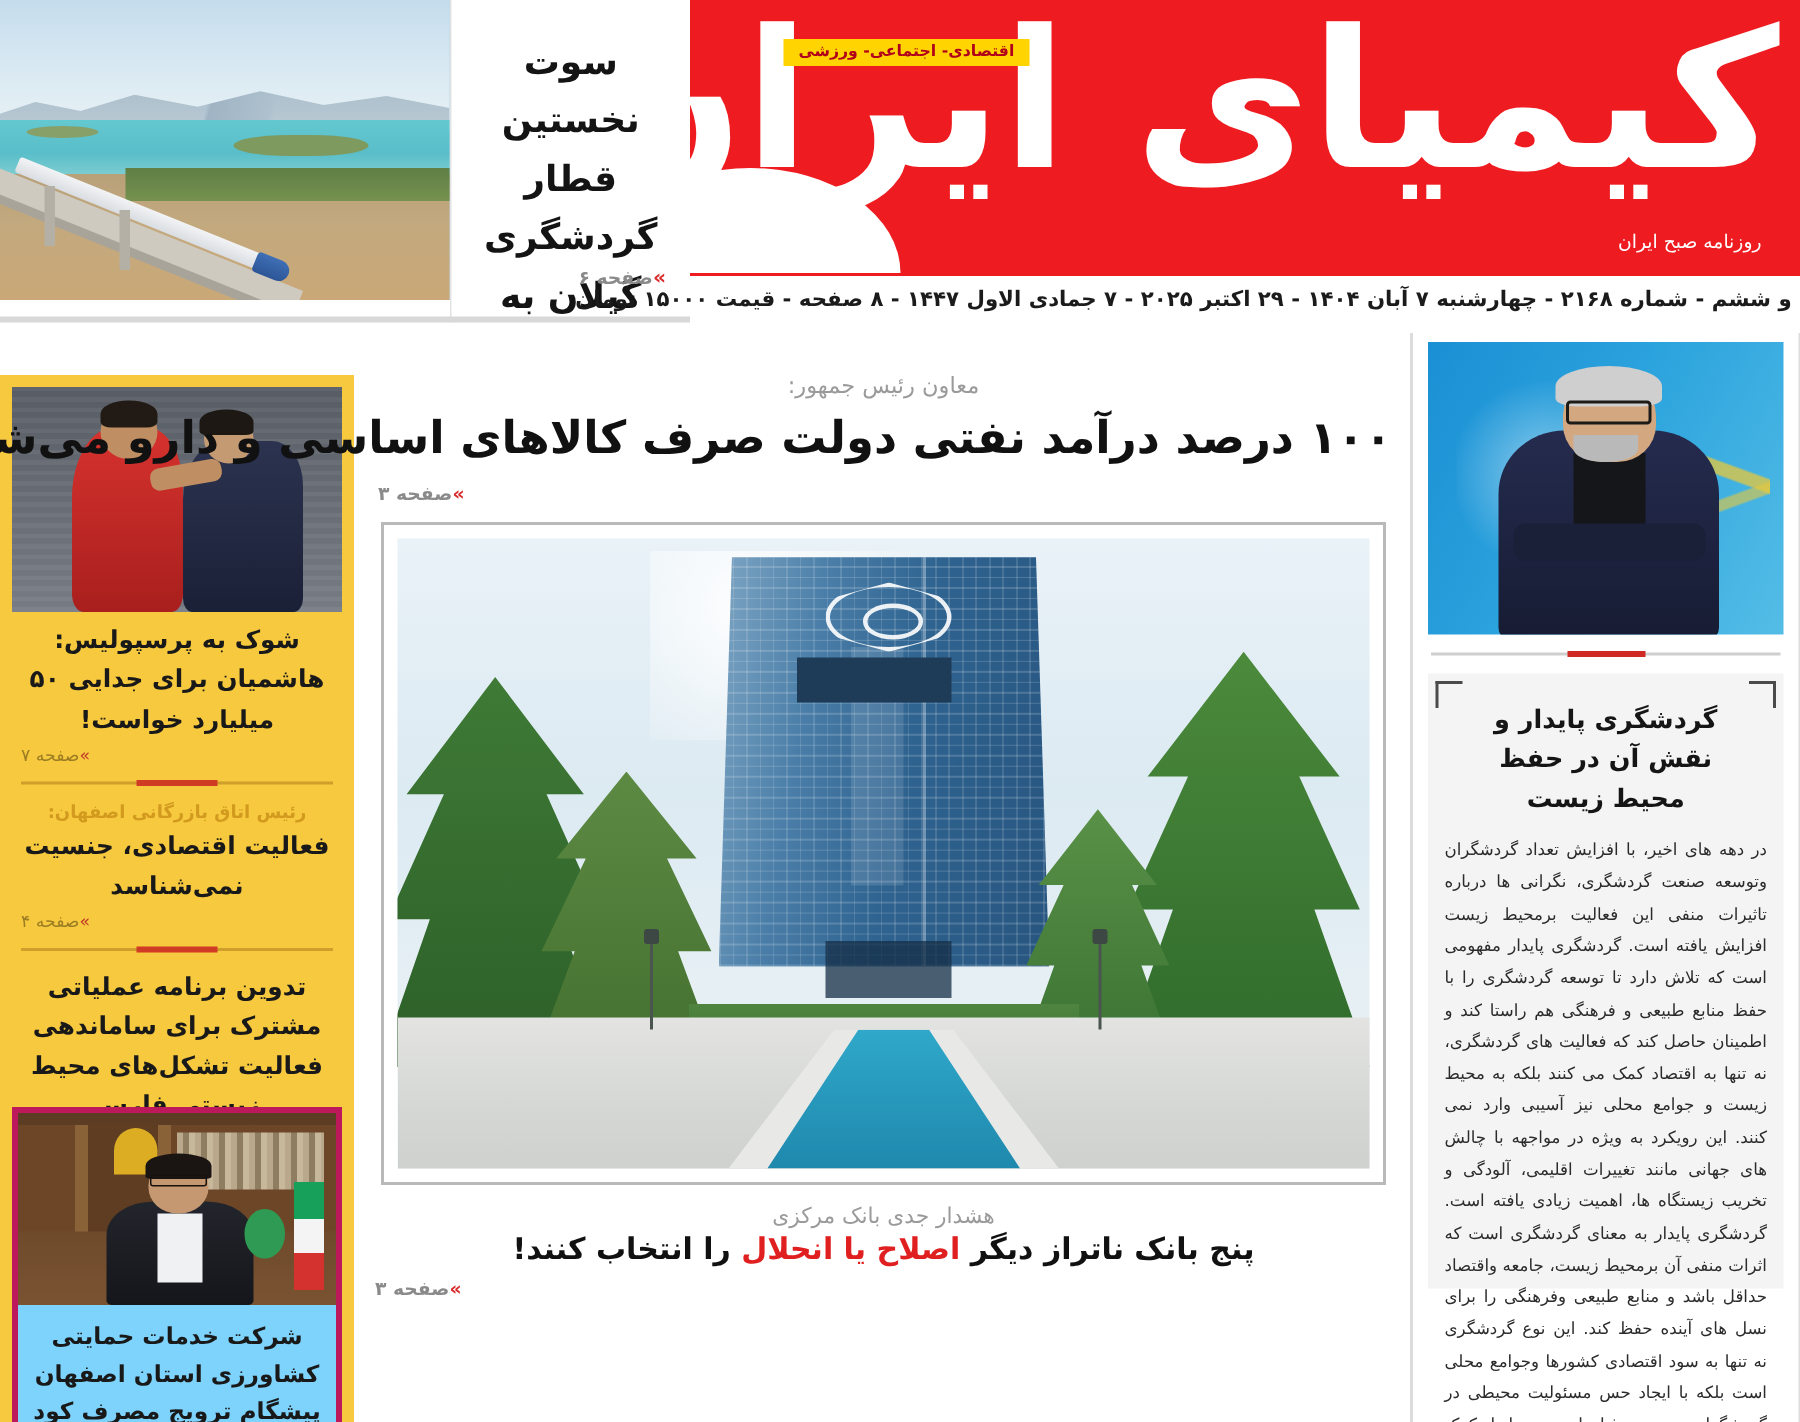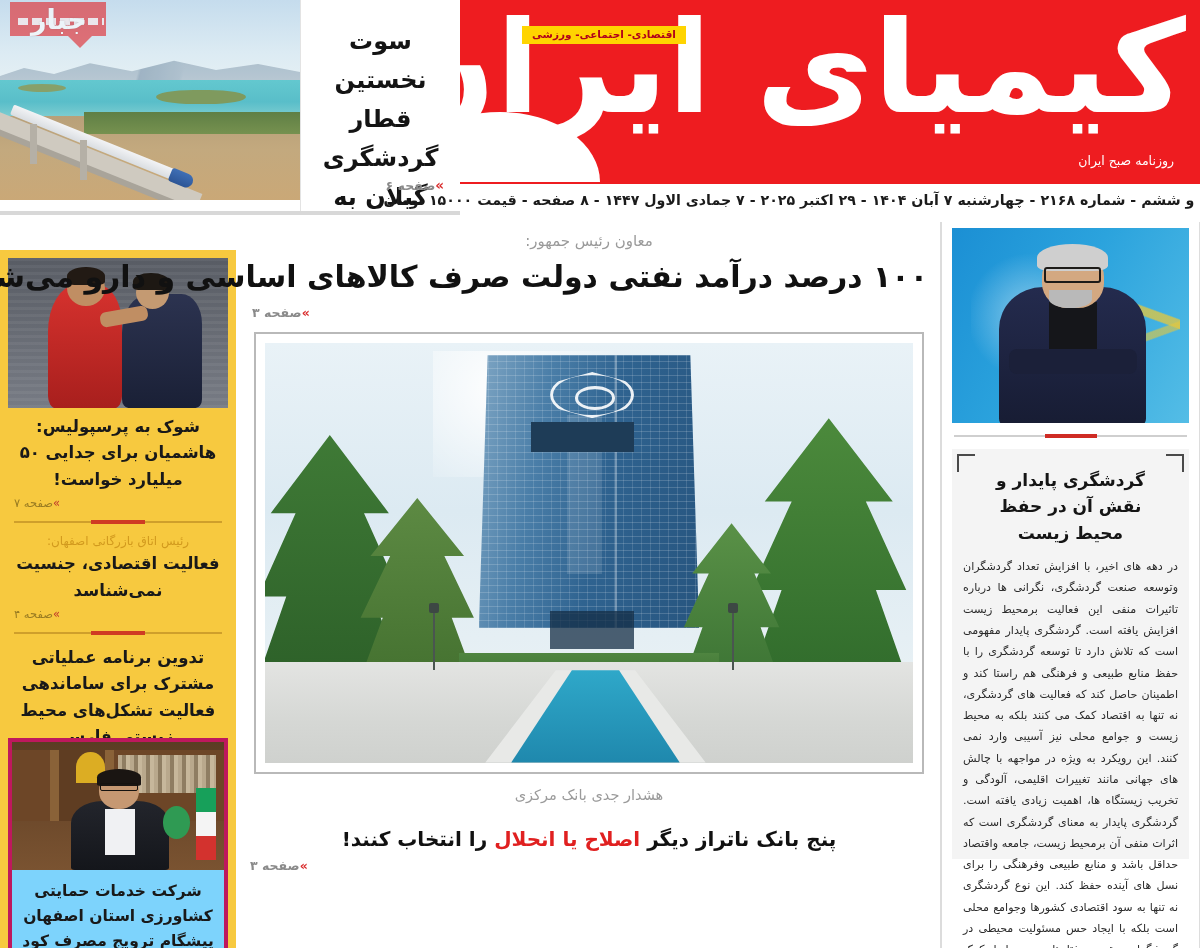--- a/index.html
+++ b/index.html
@@ -191,21 +191,21 @@
     background: #c08e63; border-radius: 6px; transform: rotate(-10deg);
   }
 
   .item { position: relative; padding: 0 6px; }
   .item h3 {
     font-size: 16.5px; font-weight: bold; color: #191919;
     line-height: 1.6; text-align: center; letter-spacing: -.2px;
   }
   .item .kicker {
     font-size: 12px; color: #d29a1e; text-align: center;
-    font-weight: normal; margin-bottom: 3px;
+    font-weight: bold; margin-bottom: 3px;
   }
   .item .pageref {
     font-size: 11.5px; color: #9a7c22; font-weight: normal;
     text-align: left; direction: rtl; margin-top: 3px;
   }
   .item .pageref .chev { color: #c0392b; margin-right: 3px; }
 
   .sep {
     position: relative; height: 2px; background: #cf9f2b;
     margin: 11px 6px 11px;
@@ -270,21 +270,21 @@
     letter-spacing: -.2px;
   }
 
   
   .centercol {
     position: absolute; left: 236px; top: 222px; width: 706px; height: 726px;
     background: #ffffff; padding: 10px 14px;
   }
   .lead-kicker {
     font-size: 15px; color: #9a9a9a; text-align: center;
-    margin-top: 0; margin-bottom: 6px; font-weight: normal;
+    margin-top: 16px; margin-bottom: 6px; font-weight: normal;
   }
   .lead-headline {
     font-size: 30px; font-weight: bold; color: #111111;
     text-align: center; line-height: 1.42; letter-spacing: -.6px;
     white-space: nowrap;
   }
   .lead-pageref {
     font-size: 12.5px; color: #8a8a8a; font-weight: bold;
     text-align: left; direction: rtl; margin-top: 6px; padding-left: 2px;
   }
@@ -373,21 +373,21 @@
     content: ""; position: absolute; left: -4px; top: -8px;
     width: 10px; height: 10px; background: #3d4844; border-radius: 2px;
   }
   .bank-photo .entrance {
     position: absolute; left: 44%; top: 64%; width: 13%; height: 9%;
     background: rgba(20,45,70,.75);
   }
 
   .bank-caption { margin-top: 13px; text-align: center; }
   .bank-caption .kicker {
-    font-size: 14.5px; color: #9a9a9a; margin-bottom: 23px;
+    font-size: 14.5px; color: #9a9a9a; margin-bottom: 0;
   }
   .bank-caption h2 {
     font-size: 20px; font-weight: bold; color: #111111;
     line-height: 1.35; letter-spacing: -.4px; white-space: nowrap;
   }
   .bank-caption h2 .hl { color: #e02020; }
   .bank-caption .pageref {
     font-size: 12.5px; color: #8a8a8a; font-weight: bold;
     text-align: left; direction: rtl; margin-top: 5px;
   }
@@ -500,26 +500,20 @@
       <div class="island"></div>
       <div class="island2"></div>
       <div class="land"></div>
       <div class="greenbelt"></div>
       <div class="viaduct"></div>
       <div class="train"></div>
       <div class="pier" style="left:30px;"></div>
       <div class="pier" style="left:80px;top:70%;"></div>
     </div>
 
-    <div class="watermark">
-      <div class="wm-red"></div>
-      <div class="wm-tri"></div>
-      <div class="wm-sub"></div>
-      <div class="wm-text">جبار</div>
-    </div>
 
     <div class="tl-headline">
       <h2>سوت نخستین قطار گردشگری گیلان به صدا درمی‌آید</h2>
       <div class="pageref">
         <span class="chev">»</span><span>صفحه ۶</span>
       </div>
     </div>
 
     <div class="topbar-rule"></div>
 

